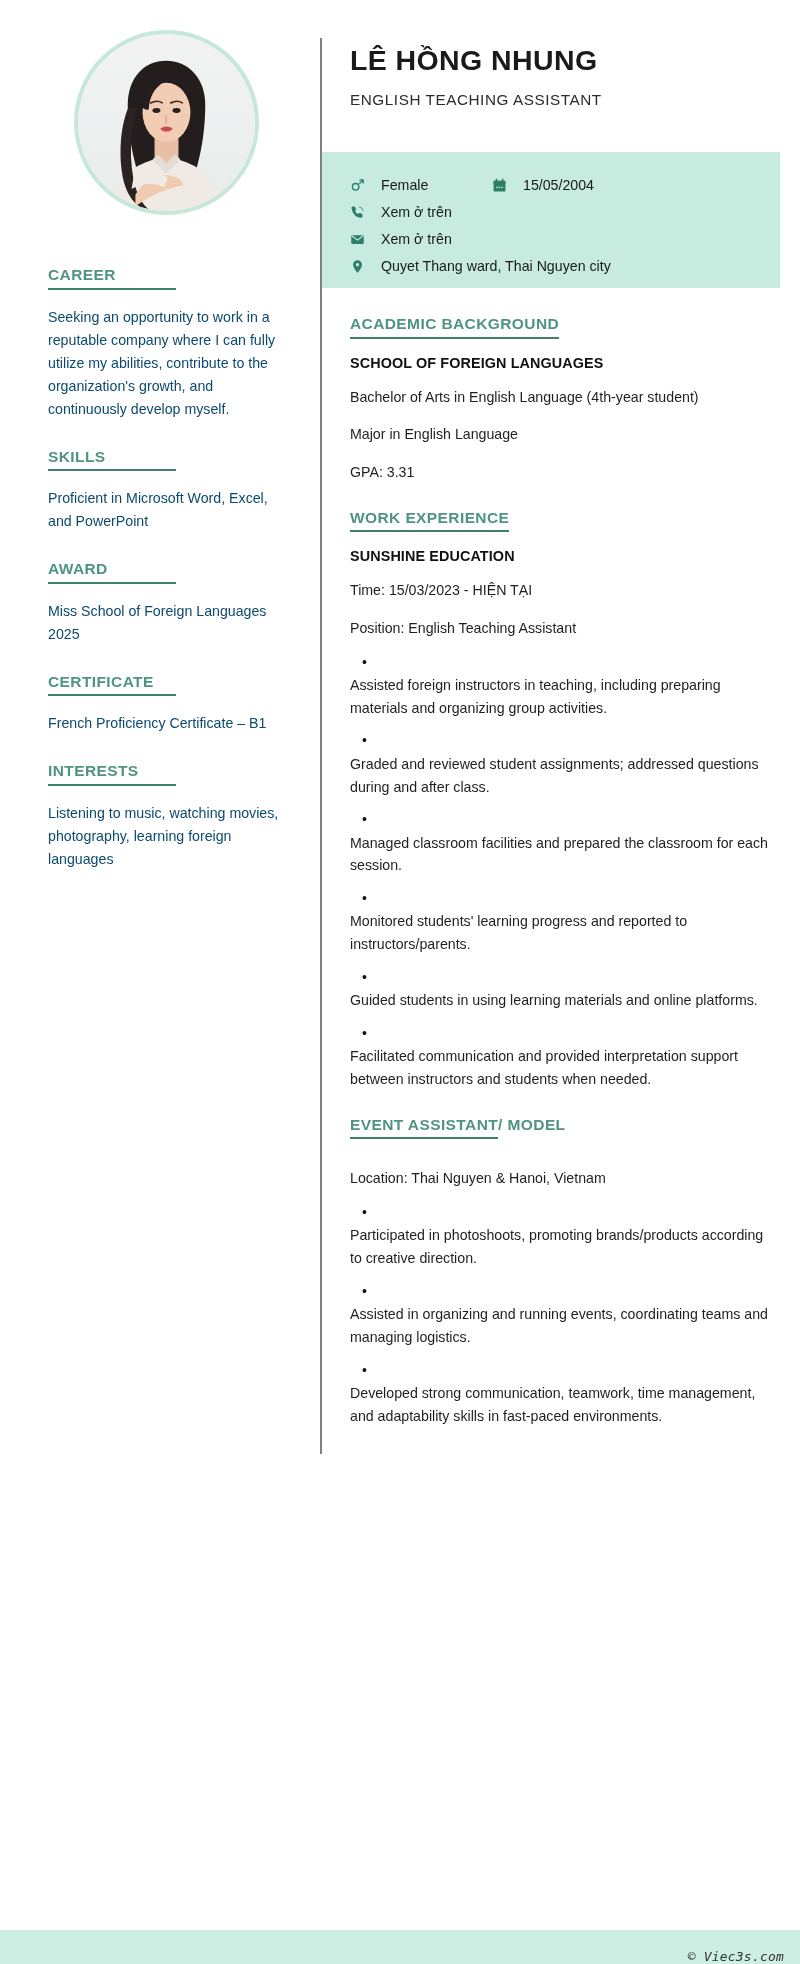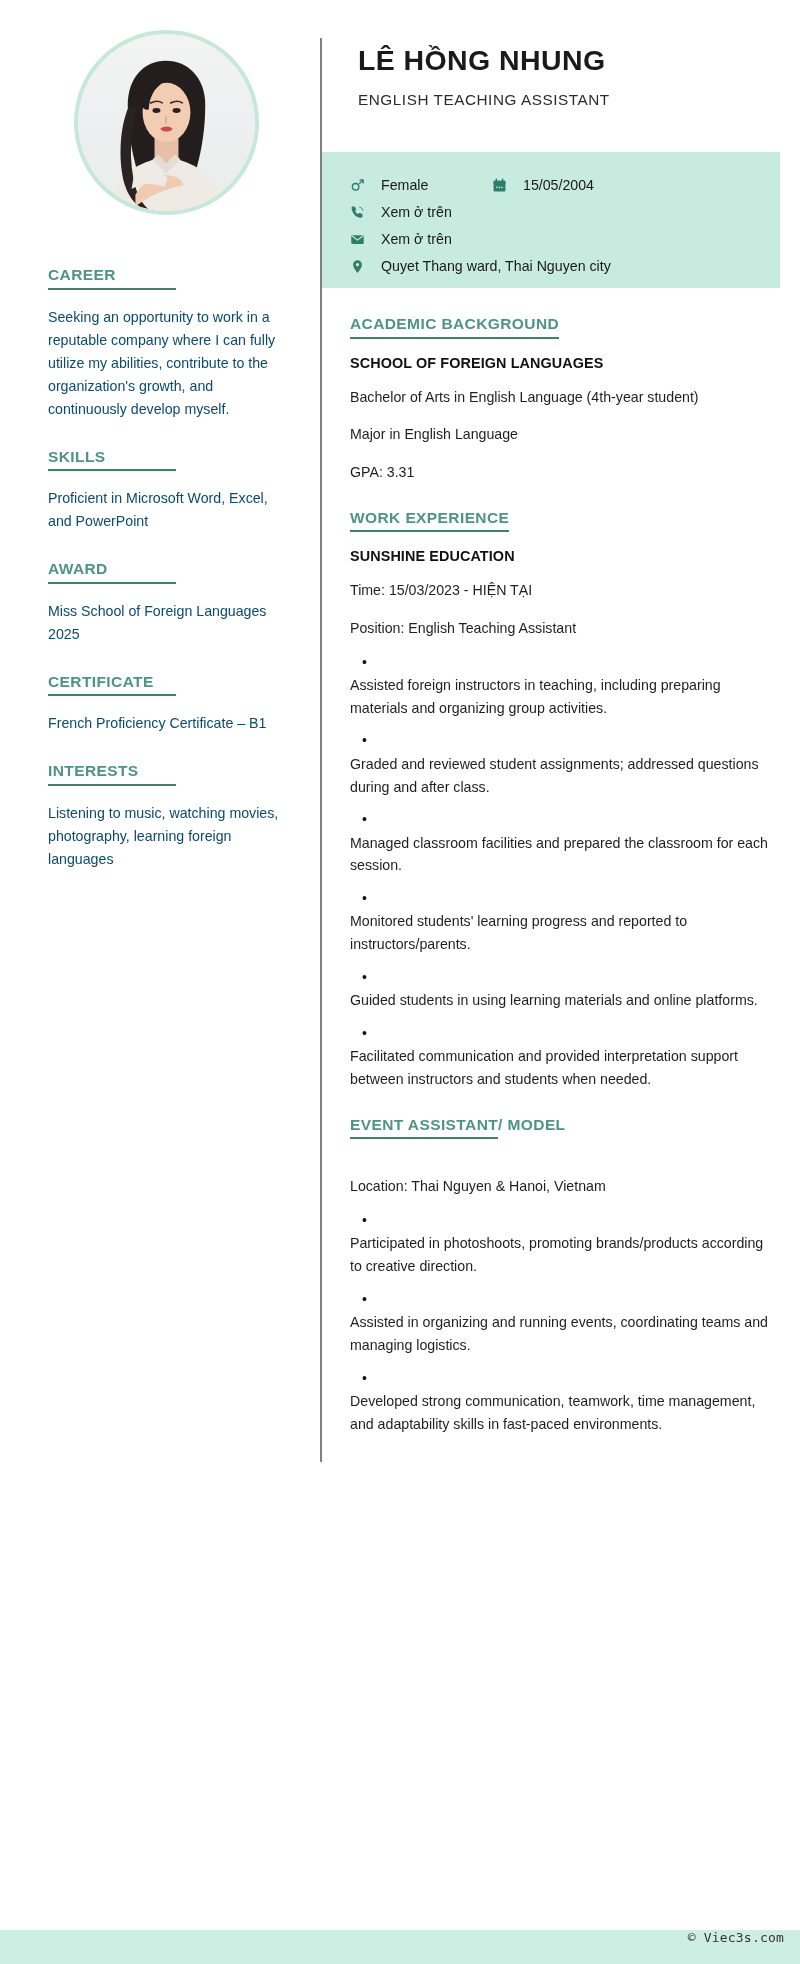--- a/index.html
+++ b/index.html
@@ -116,21 +116,21 @@
     margin-bottom: 17px;
   }
   .col-left p:last-child { margin-bottom: 0; }
   .col-left .justify { text-align: justify; }
 
   .left-section { margin-bottom: 28px; }
   .left-section:last-child { margin-bottom: 0; }
 
   
   .name-block {
-    padding: 44px 0 0 36px;
+    padding: 44px 0 0 28px;
     min-height: 152px;
   }
   .cv-name {
     font-size: 28.5px;
     font-weight: bold;
     letter-spacing: 0.4px;
     color: #1a1a1a;
     margin-bottom: 14px;
   }
   .cv-role {
@@ -203,23 +203,24 @@
 
   
   .footer-bar {
     position: absolute;
     left: 0;
     right: 0;
     bottom: 0;
     height: 34px;
     background: #cdeee3;
     display: flex;
-    align-items: flex-start;
+    align-items: flex-end;
     justify-content: flex-end;
     padding-right: 16px;
+    font-style: italic;
   }
   .footer-text {
     font-family: "DejaVu Sans Mono", monospace;
     font-size: 13px;
     color: #333333;
     letter-spacing: 0.2px;
   }
 </style>
 </head>
 <body>
@@ -420,21 +421,21 @@
           <div>
             <div class="bullet-dot">•</div>
             <div class="bullet-text">Facilitated communication and provided interpretation support between instructors and students when needed.</div>
           </div>
         </div>
 
         <div class="right-section">
           <div class="sec-head-row">
             <span class="sec-head partial-underline"><span class="head-inline">EVENT ASSISTANT</span><span class="head-rest"> / MODEL</span></span>
           </div>
-          <p class="line" style="margin-top:24px">Location: Thai Nguyen &amp; Hanoi, Vietnam</p>
+          <p class="line" style="margin-top:16px">Location: Thai Nguyen &amp; Hanoi, Vietnam</p>
 
           <div>
             <div class="bullet-dot">•</div>
             <div class="bullet-text">Participated in photoshoots, promoting brands/products according to creative direction.</div>
           </div>
           <div>
             <div class="bullet-dot">•</div>
             <div class="bullet-text">Assisted in organizing and running events, coordinating teams and managing logistics.</div>
           </div>
           <div>

